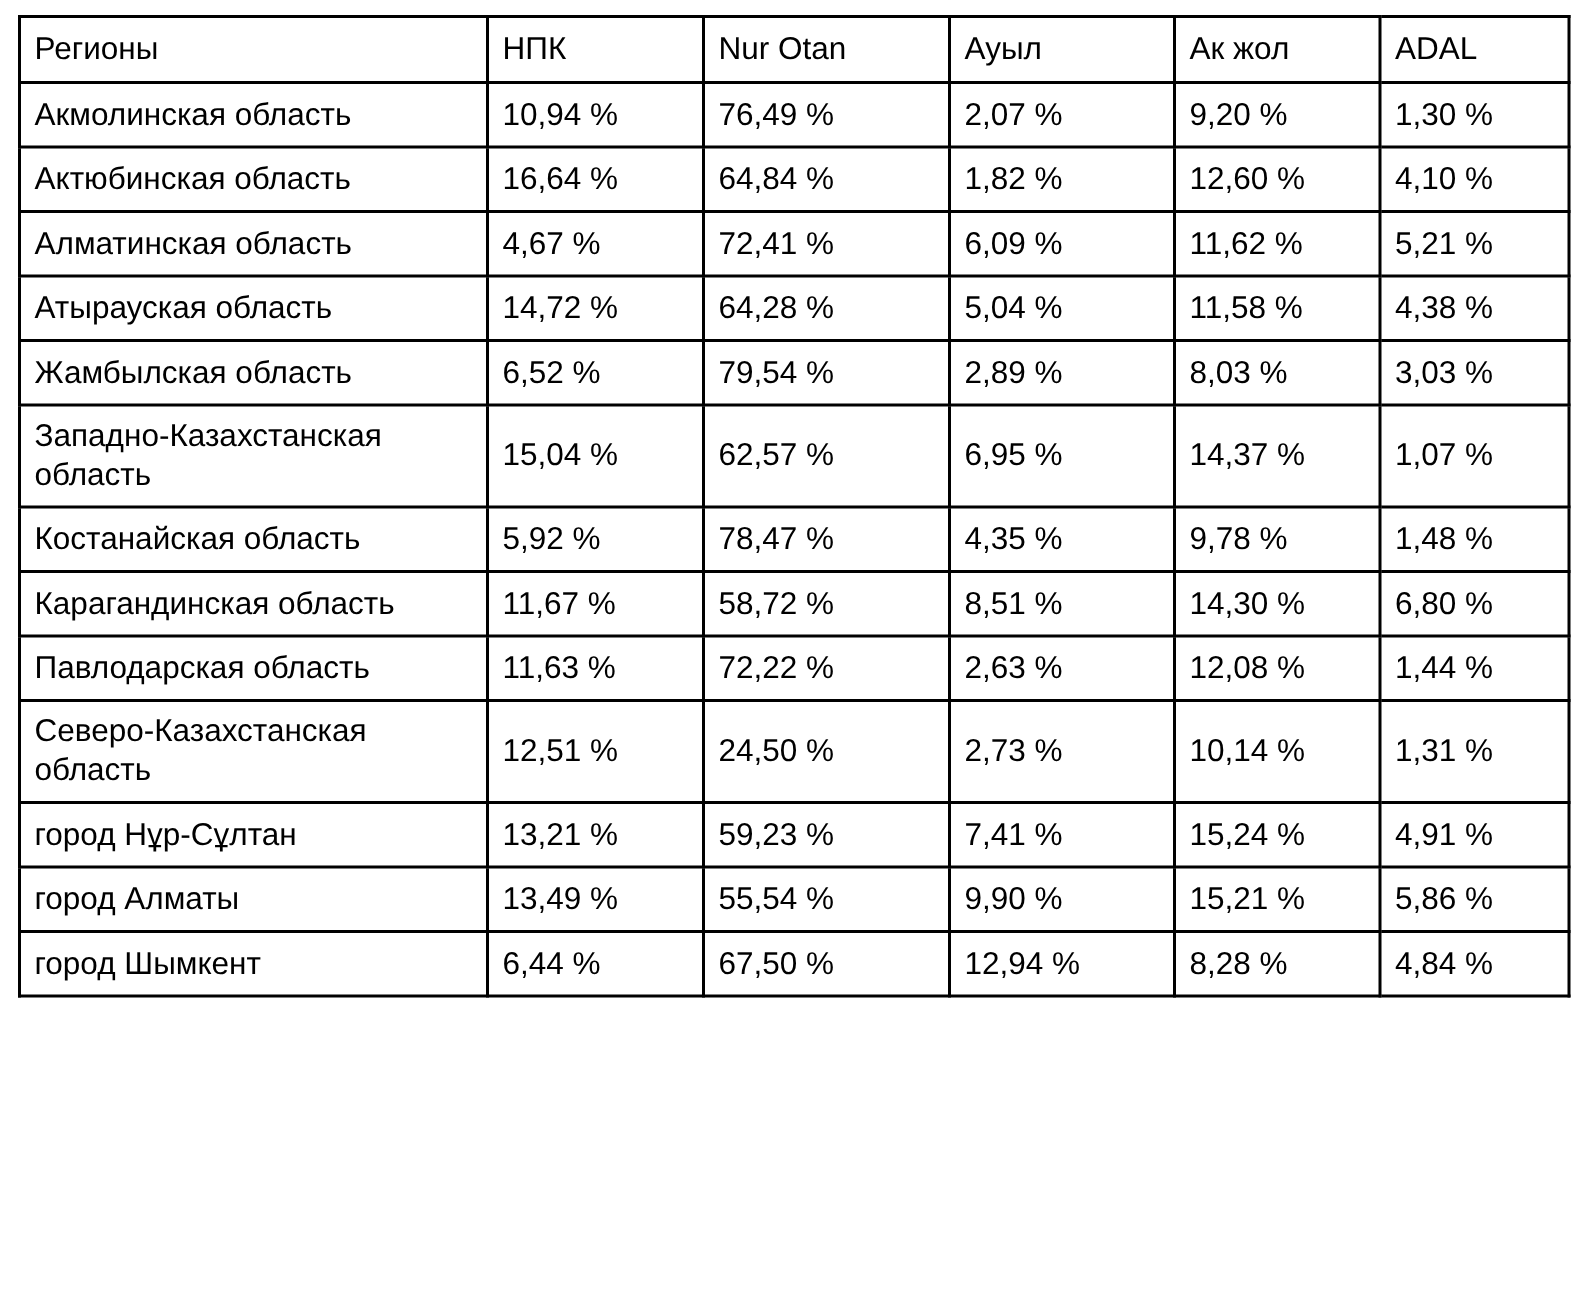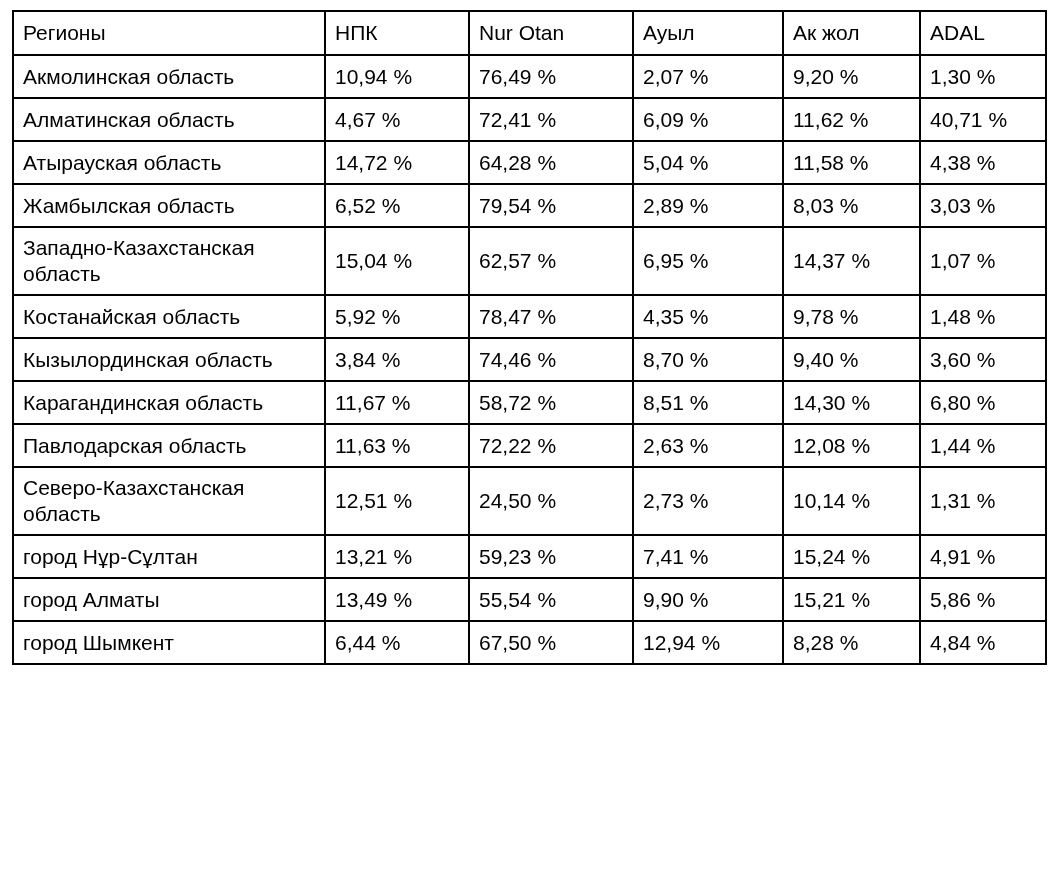--- a/index.html
+++ b/index.html
@@ -67,26 +67,34 @@
     <tbody>
         <tr>
           <td>Акмолинская область</td>
           <td>10,94 %</td>
           <td>76,49 %</td>
           <td>2,07 %</td>
           <td>9,20 %</td>
           <td>1,30 %</td>
         </tr>
         <tr>
+          <td>Актюбинская область</td>
+          <td>16,64 %</td>
+          <td>64,84 %</td>
+          <td>1,82 %</td>
+          <td>12,60 %</td>
+          <td>4,10 %</td>
+        </tr>
+        <tr>
           <td>Алматинская область</td>
           <td>4,67 %</td>
           <td>72,41 %</td>
           <td>6,09 %</td>
           <td>11,62 %</td>
-          <td>40,71 %</td>
+          <td>5,21 %</td>
         </tr>
         <tr>
           <td>Атырауская область</td>
           <td>14,72 %</td>
           <td>64,28 %</td>
           <td>5,04 %</td>
           <td>11,58 %</td>
           <td>4,38 %</td>
         </tr>
         <tr>
@@ -105,28 +113,20 @@
           <td>14,37 %</td>
           <td>1,07 %</td>
         </tr>
         <tr>
           <td>Костанайская область</td>
           <td>5,92 %</td>
           <td>78,47 %</td>
           <td>4,35 %</td>
           <td>9,78 %</td>
           <td>1,48 %</td>
-        </tr>
-        <tr>
-          <td>Кызылординская область</td>
-          <td>3,84 %</td>
-          <td>74,46 %</td>
-          <td>8,70 %</td>
-          <td>9,40 %</td>
-          <td>3,60 %</td>
         </tr>
         <tr>
           <td>Карагандинская область</td>
           <td>11,67 %</td>
           <td>58,72 %</td>
           <td>8,51 %</td>
           <td>14,30 %</td>
           <td>6,80 %</td>
         </tr>
         <tr>

